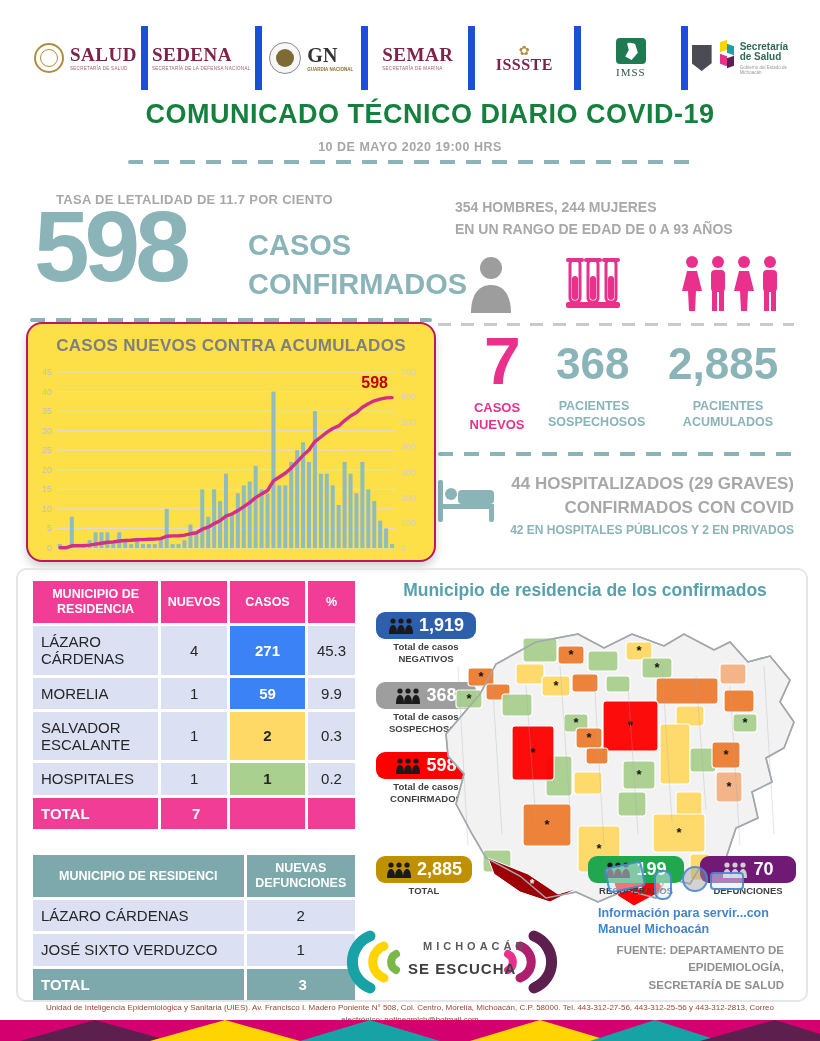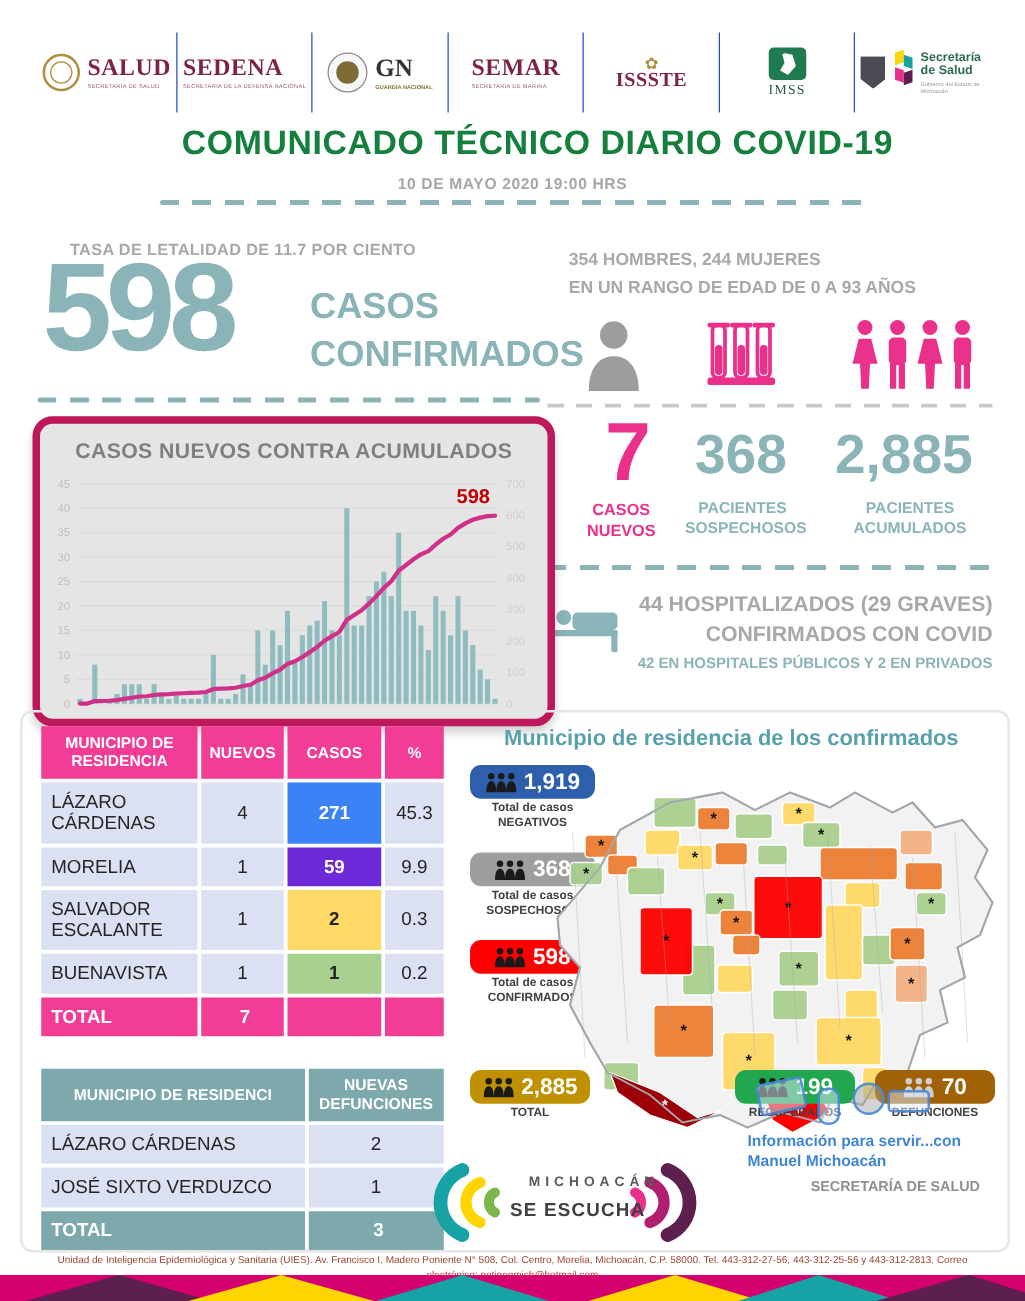--- a/index.html
+++ b/index.html
@@ -1,21 +1,21 @@
 <!DOCTYPE html>
 <html><head>
 <meta charset="utf-8">
 <style>
   html,body{margin:0;padding:0;background:#fff;}
   #page{position:relative;width:820px;height:1041px;background:#ffffff;
         font-family:"Liberation Sans",sans-serif;overflow:hidden;}
   .abs{position:absolute;}
   
   .logos{position:absolute;top:26px;left:30px;right:28px;height:64px;display:flex;align-items:stretch;}
-  .logo-cell{flex:1;display:flex;align-items:center;justify-content:center;gap:6px;border-right:1px solid #1d4ed8;padding:0 4px;}
+  .logo-cell{flex:1;display:flex;align-items:center;justify-content:center;gap:6px;border-right:7px solid #1d4ed8;padding:0 4px;}
   .logo-cell:last-child{border-right:none;}
   .logo-word{color:#7d2248;font-family:"Liberation Serif",serif;font-weight:bold;font-size:19px;letter-spacing:.5px;line-height:1;}
   .logo-sub{color:#9b5c74;font-size:4.5px;letter-spacing:.3px;margin-top:2px;white-space:nowrap;}
   .gold-emblem{width:26px;height:26px;border-radius:50%;border:2px solid #b08d3f;position:relative;flex:none;}
   .gold-emblem:after{content:"";position:absolute;inset:4px;border-radius:50%;border:1.5px solid #b08d3f;}
   .gn-emblem{width:30px;height:30px;border-radius:50%;border:1.5px solid #8a8a8a;position:relative;flex:none;background:#f7f7f7;}
   .gn-emblem:after{content:"";position:absolute;inset:6px;border-radius:50%;background:#7d6a35;}
   .gn-word{color:#333;font-family:"Liberation Serif",serif;font-weight:bold;font-size:20px;}
   .gn-sub{color:#8a6d2f;font-size:4.5px;font-weight:bold;line-height:1.2;}
   .imss-box{width:30px;height:26px;background:#1f7a52;border-radius:4px;position:relative;flex:none;}
@@ -33,21 +33,21 @@
   .dash-gray{height:3px;background:repeating-linear-gradient(90deg,#c9c9c9 0 13px,transparent 13px 23px);}
   
   .tasa{position:absolute;top:192px;left:56px;color:#a8a8a8;font-size:13px;font-weight:bold;letter-spacing:.3px;}
   .big-num{position:absolute;top:196px;left:34px;color:#8ab4b8;font-size:100px;font-weight:bold;letter-spacing:-5px;line-height:1;}
   .big-label{position:absolute;top:226px;left:248px;color:#8ab4b8;font-size:29px;font-weight:bold;line-height:1.35;}
   
   .demog{position:absolute;top:197px;left:455px;width:340px;color:#a8a8a8;font-size:14px;font-weight:bold;line-height:1.55;}
   .stat-num{font-weight:bold;line-height:1;}
   .stat-label{font-weight:bold;text-align:center;line-height:1.3;}
   
-  .chart-card{position:absolute;top:333px;left:26px;width:406px;height:236px;background:#e5e5e5;border:6px solid #be185d;border-radius:16px;box-shadow:0 5px 8px rgba(0,0,0,.18);}
+  .chart-card{position:absolute;top:322px;left:26px;width:406px;height:236px;background:#fde047;border:2px solid #be185d;border-radius:16px;box-shadow:0 5px 8px rgba(0,0,0,.18);}
   .chart-title{position:absolute;top:12px;left:0;width:100%;text-align:center;color:#7f7f7f;font-size:17px;font-weight:bold;letter-spacing:.3px;}
   
   .hosp-l1{color:#a8a8a8;font-size:17px;font-weight:bold;}
   .hosp-l3{color:#8ab4b8;font-size:12px;font-weight:bold;}
   
   .tbl{border-collapse:separate;border-spacing:3px;width:328px;}
   .tbl th{background:#f13d96;color:#fff;font-size:12.5px;font-weight:bold;padding:6px 2px;line-height:1.2;}
   .tbl td{background:#dbe1f3;color:#262626;font-size:15px;padding:7px 4px;line-height:1.15;}
   .tbl .mun{text-align:left;padding-left:8px;}
   .tbl .ctr{text-align:center;}
@@ -336,31 +336,31 @@
     <tbody id="tbl1-body">
         <tr>
           <td class="mun">LÁZARO CÁRDENAS</td>
           <td class="ctr">4</td>
           <td class="ctr" style="background:#3b82f6;color:#ffffff;font-weight:bold;">271</td>
           <td class="ctr">45.3</td>
         </tr>
         <tr>
           <td class="mun">MORELIA</td>
           <td class="ctr">1</td>
-          <td class="ctr" style="background:#6d28d9;color:#ffffff;font-weight:bold;">59</td>
+          <td class="ctr" style="background:#3b82f6;color:#ffffff;font-weight:bold;">59</td>
           <td class="ctr">9.9</td>
         </tr>
         <tr>
           <td class="mun">SALVADOR ESCALANTE</td>
           <td class="ctr">1</td>
           <td class="ctr" style="background:#ffd966;color:#262626;font-weight:bold;">2</td>
           <td class="ctr">0.3</td>
         </tr>
         <tr>
-          <td class="mun">BUENAVISTA</td>
+          <td class="mun">HOSPITALES</td>
           <td class="ctr">1</td>
           <td class="ctr" style="background:#a9d08e;color:#262626;font-weight:bold;">1</td>
           <td class="ctr">0.2</td>
         </tr>
         <tr class="total-row">
           <td>TOTAL</td>
           <td class="ctr" style="text-align:center;">7</td>
           <td></td>
           <td></td>
         </tr>
@@ -540,21 +540,21 @@
               <path d="M9 16 C9 9 11 7 13 7 C15 7 17 9 17 16 Z"></path>
               <circle cx="21" cy="3" r="2.6"></circle>
               <path d="M17 16 C17 9 19 7 21 7 C23 7 25 9 25 16 Z"></path>
             </g>
           </svg>
           <span>199</span>
         </div>
         <div class="badge-label">RECUPERADOS</div>
       </div>
       <div class="legend-item" style="left: 700px; top: 856px; width: 96px; position: absolute;">
-        <div class="badge" style="background:#a16207;font-size:18px;">
+        <div class="badge" style="background:#701a75;font-size:18px;">
           <svg width="26" height="16" viewBox="0 0 26 16">
             <g fill="#cfcfcf">
               <circle cx="5" cy="3" r="2.6"></circle>
               <path d="M1 16 C1 9 3 7 5 7 C7 7 9 9 9 16 Z"></path>
               <circle cx="13" cy="3" r="2.6"></circle>
               <path d="M9 16 C9 9 11 7 13 7 C15 7 17 9 17 16 Z"></path>
               <circle cx="21" cy="3" r="2.6"></circle>
               <path d="M17 16 C17 9 19 7 21 7 C23 7 25 9 25 16 Z"></path>
             </g>
           </svg>
@@ -583,20 +583,21 @@
         <path d="M172 28 A9 9 0 0 1 172 44" stroke="#e9318b" stroke-width="8"></path>
         <path d="M184 20 A17 17 0 0 1 184 52" stroke="#b01e6e" stroke-width="9"></path>
         <path d="M198 10 A28 28 0 0 1 198 62" stroke="#5c1f4e" stroke-width="11"></path>
       </g>
     </svg>
     <div class="abs mse-text1" style="top:14px;left:72px;margin-left:15px;">MICHOACÁN</div>
     <div class="abs mse-text2" style="top:34px;left:72px;">SE ESCUCHA</div>
   </div>
 
   <div class="fuente">
+    <div>FUENTE: DEPARTAMENTO DE EPIDEMIOLOGÍA,</div>
     <div>SECRETARÍA DE SALUD</div>
   </div>
 
   <div class="footer-text">
     <div>Unidad de Inteligencia Epidemiológica y Sanitaria (UIES). Av. Francisco I. Madero Poniente N° 508, Col. Centro, Morelia, Michoacán, C.P. 58000. Tel. 443-312-27-56, 443-312-25-56 y 443-312-2813, Correo</div>
     <div>electrónico: notinegmich@hotmail.com</div>
   </div>
 
   <svg class="band" viewBox="0 0 820 21" preserveAspectRatio="none">
     <rect x="0" y="0" width="820" height="21" fill="#d4006f"></rect>

